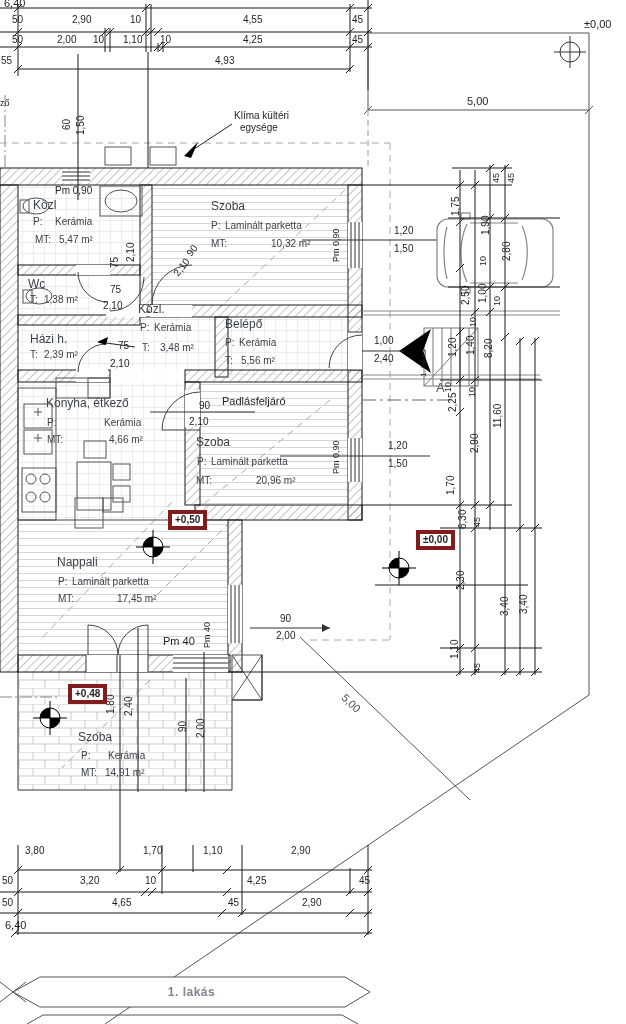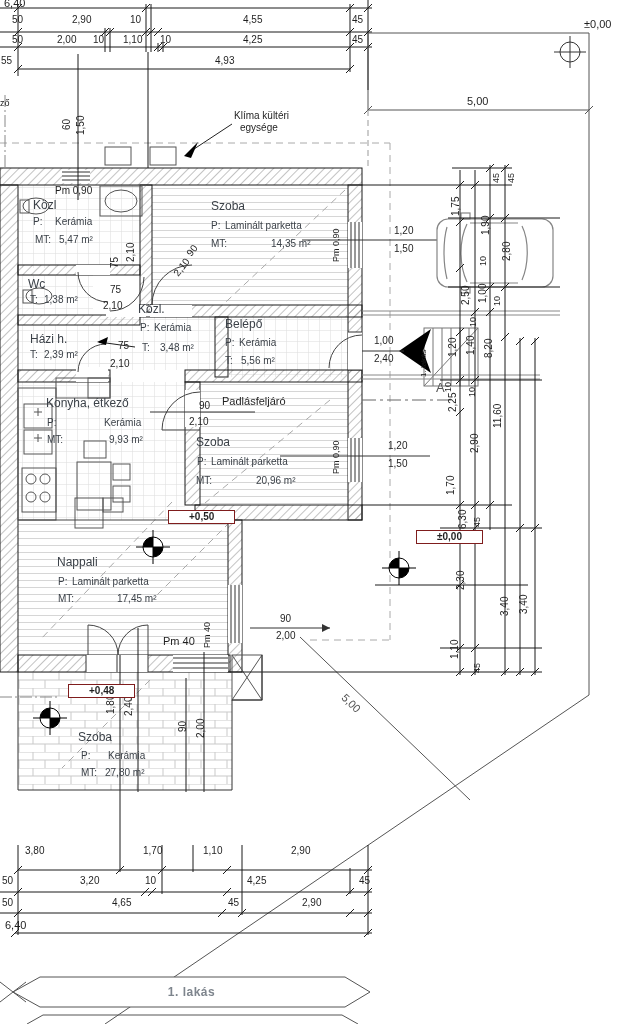--- a/index.html
+++ b/index.html
@@ -8,21 +8,21 @@
   svg{position:absolute;left:0;top:0;}
   .lb{position:absolute;font-size:10px;line-height:1;white-space:nowrap;color:#1f1f1f;}
   .s9{font-size:9px}.s8{font-size:8px}.s11{font-size:11px}.s13{font-size:13px}
   .rv{transform:rotate(-90deg);transform-origin:0 0;}
   .r52{transform:rotate(-52deg);transform-origin:0 0;}
   .r44{transform:rotate(44deg);transform-origin:0 0;color:#555;}
   .grp{position:absolute;}
   .grp span{position:absolute;white-space:nowrap;line-height:1;}
   .nm{font-size:12px;color:#3b4148;}
   .sub{font-size:10px;color:#3b4148;}
-  .boxed{border:1px solid #7f1d1d;background:#fff;padding:1px 20px;font-weight:bold;font-size:10px;}
+  .boxed{border:4px solid #7f1d1d;background:#fff;padding:1px 3px;font-weight:bold;font-size:10px;}
   .banner{position:absolute;left:13px;top:977px;width:357px;height:30px;display:flex;
           align-items:center;justify-content:center;}
   .banner span{color:#7e858d;font-weight:bold;font-size:12px;letter-spacing:.5px;}
   .gray{color:#555;}
 </style>
 </head>
 <body>
 
 <div id="sheet">
 
@@ -286,21 +286,21 @@
   <span class="sub" style="left:2px;top:36px">MT:</span>
   <span class="sub" style="left:26px;top:36px">5,47 m²</span>
 </div>
 <div class="lb" style="left:55px;top:186px">Pm 0,90</div>
 
 <div class="grp" style="left:211px;top:200px">
   <span class="nm" style="left:0;top:0">Szoba</span>
   <span class="sub" style="left:0;top:21px">P:</span>
   <span class="sub" style="left:14px;top:21px">Laminált parketta</span>
   <span class="sub" style="left:0;top:39px">MT:</span>
-  <span class="sub" style="left:60px;top:39px">14,35 m²</span>
+  <span class="sub" style="left:60px;top:39px">10,32 m²</span>
 </div>
 <div class="lb rv s9" style="left:332px;top:262px">Pm 0,90</div>
 
 <div class="grp" style="left:28px;top:278px">
   <span class="nm" style="left:0;top:0">Wc</span>
   <span class="sub" style="left:2px;top:17px">T:</span>
   <span class="sub" style="left:16px;top:17px">1,38 m²</span>
 </div>
 
 <div class="grp" style="left:138px;top:303px">
@@ -325,21 +325,21 @@
   <span class="nm" style="left:0;top:0">Házi h.</span>
   <span class="sub" style="left:0;top:17px">T:</span>
   <span class="sub" style="left:14px;top:17px">2,39 m²</span>
 </div>
 
 <div class="grp" style="left:46px;top:397px">
   <span class="nm" style="left:0;top:0">Konyha, étkező</span>
   <span class="sub" style="left:1px;top:21px">P:</span>
   <span class="sub" style="left:58px;top:21px">Kerámia</span>
   <span class="sub" style="left:1px;top:38px">MT:</span>
-  <span class="sub" style="left:63px;top:38px">9,93 m²</span>
+  <span class="sub" style="left:63px;top:38px">4,66 m²</span>
 </div>
 
 <div class="grp" style="left:196px;top:436px">
   <span class="nm" style="left:0;top:0">Szoba</span>
   <span class="sub" style="left:1px;top:21px">P:</span>
   <span class="sub" style="left:15px;top:21px">Laminált parketta</span>
   <span class="sub" style="left:0;top:40px">MT:</span>
   <span class="sub" style="left:60px;top:40px">20,96 m²</span>
 </div>
 <div class="lb rv s9" style="left:332px;top:474px">Pm 0,90</div>
@@ -350,21 +350,21 @@
   <span class="sub" style="left:15px;top:21px">Laminált parketta</span>
   <span class="sub" style="left:1px;top:38px">MT:</span>
   <span class="sub" style="left:60px;top:38px">17,45 m²</span>
 </div>
 
 <div class="grp" style="left:78px;top:731px">
   <span class="nm" style="left:0;top:0">Szoba</span>
   <span class="sub" style="left:3px;top:20px">P:</span>
   <span class="sub" style="left:30px;top:20px">Kerámia</span>
   <span class="sub" style="left:3px;top:37px">MT:</span>
-  <span class="sub" style="left:27px;top:37px">27,80 m²</span>
+  <span class="sub" style="left:27px;top:37px">14,91 m²</span>
 </div>
 
 <div class="lb rv" style="left:110px;top:268px">75</div>
 <div class="lb rv" style="left:126px;top:262px">2,10</div>
 <div class="lb r52" style="left:185px;top:252px">90</div>
 <div class="lb r52" style="left:172px;top:272px">2,10</div>
 <div class="lb" style="left:110px;top:285px">75</div>
 <div class="lb" style="left:103px;top:301px">2,10</div>
 <div class="lb" style="left:199px;top:401px">90</div>
 <div class="lb" style="left:189px;top:417px">2,10</div>

